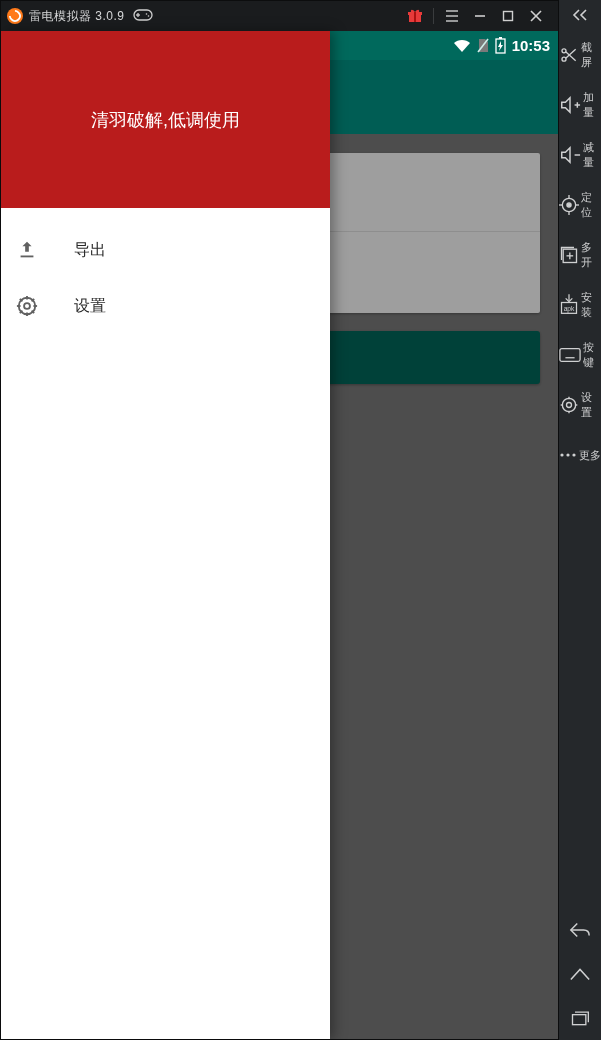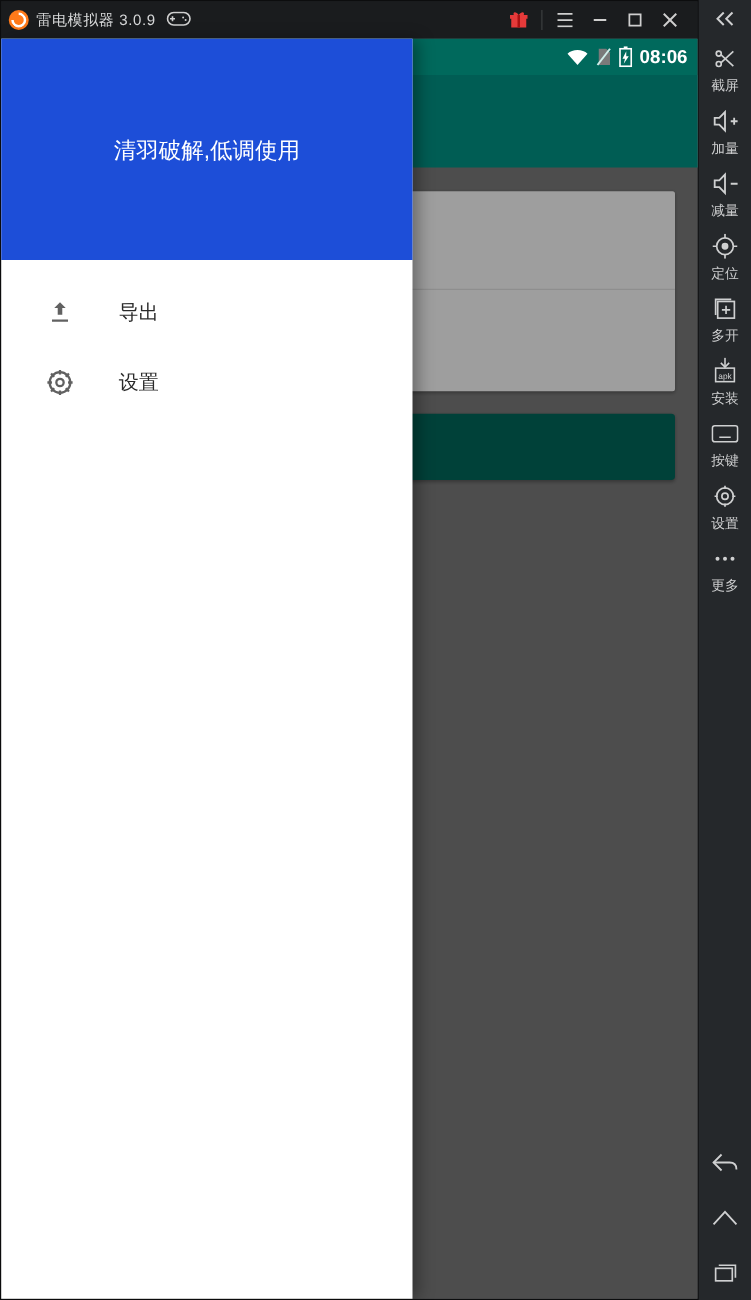--- a/index.html
+++ b/index.html
@@ -32,30 +32,30 @@
   
   .card { position: absolute; left: 14px; right: 18px; top: 122px; height: 160px; background: #fff; border-radius: 2px; box-shadow: 0 1px 3px rgba(0,0,0,.3); }
   .card .sep { position: absolute; left: 0; right: 0; top: 78px; height: 1px; background: #e5e5e5; }
   .ctabtn { position: absolute; left: 14px; right: 18px; top: 300px; height: 53px; background: #00695c; border-radius: 3px; box-shadow: 0 1px 3px rgba(0,0,0,.3); }
 
   
   .scrim { position: absolute; inset: 0; background: rgba(0,0,0,.38); }
 
   
   .drawer { position: absolute; top: 0; bottom: 0; left: 0; width: 329px; background: #fff; box-shadow: 4px 0 12px rgba(0,0,0,.35); display: flex; flex-direction: column; }
-  .drawer-header { height: 177px; background: #1d4ed8; display: flex; align-items: center; justify-content: center; color: #fff; font-size: 18px; }
+  .drawer-header { height: 177px; background: #b91c1c; display: flex; align-items: center; justify-content: center; color: #fff; font-size: 18px; }
   .drawer ul { list-style: none; padding-top: 14px; }
-  .drawer li { display: flex; align-items: center; height: 56px; padding-left: 34px; gap: 34px; color: #2a2a2a; font-size: 16px; cursor: pointer; }
+  .drawer li { display: flex; align-items: center; height: 56px; padding-left: 13px; gap: 34px; color: #2a2a2a; font-size: 16px; cursor: pointer; }
   .drawer li .ic { width: 26px; height: 26px; display: flex; align-items: center; justify-content: center; color: #616161; }
   .drawer li .ic svg { display: block; }
 
   
   .sidebar { width: 42px; background: #25282b; display: flex; flex-direction: column; align-items: center; color: #cfd0d1; }
   .side-collapse { height: 30px; width: 100%; display: flex; align-items: center; justify-content: center; }
-  .side-item { width: 42px; display: flex; flex-direction: column; align-items: center; justify-content: center; font-size: 11px; gap: 2px; cursor: pointer; }
+  .side-item { width: 42px; display: flex; flex-direction: row; align-items: center; justify-content: center; font-size: 11px; gap: 2px; cursor: pointer; }
   .side-item.small { height: 50px; }
   .side-item .sic { height: 24px; display: flex; align-items: center; justify-content: center; }
   .side-spacer { flex: 1; }
   .side-nav { height: 44px; width: 100%; display: flex; align-items: center; justify-content: center; cursor: pointer; }
   .side-item svg, .side-nav svg, .side-collapse svg { display: block; }
 
 </style>
 </head>
 <body>
 
@@ -135,21 +135,21 @@
               <line x1="1" y1="14" x2="11" y2="1" stroke="#cfeeea" stroke-width="1.6"></line>
             </svg>
         </span>
         <span>
           <svg width="11" height="17" viewBox="0 0 11 17">
               <rect x="1" y="2" width="9" height="14" fill="none" stroke="#fff" stroke-width="1.3"></rect>
               <rect x="4" y="0" width="3" height="2" fill="#fff"></rect>
               <polygon points="6,4 3,10 5,10 4,14 8,8 6,8" fill="#fff"></polygon>
             </svg>
         </span>
-        <span>08:06</span>
+        <span>10:53</span>
       </div>
 
       <div class="drawer">
         <div class="drawer-header">
           <span>清羽破解,低调使用</span>
         </div>
         <ul>
           <li>
             <span class="ic">
               <svg width="22" height="22" viewBox="0 0 24 24" fill="#616161">

